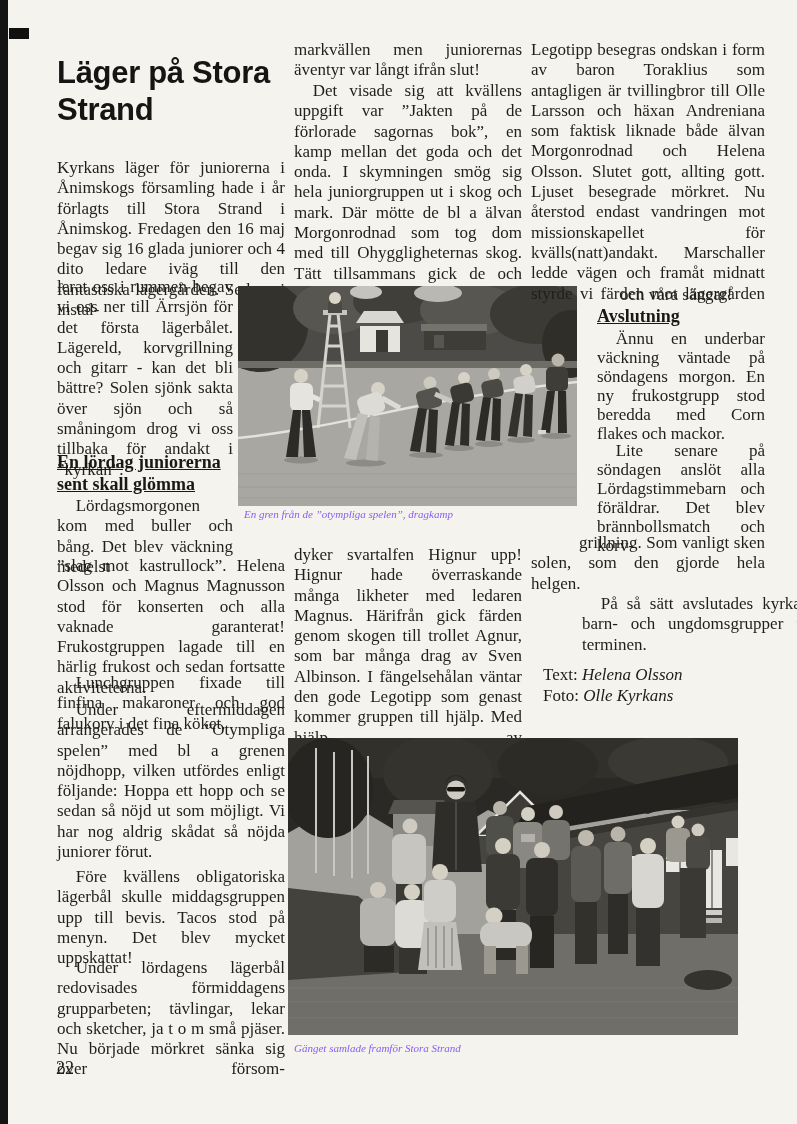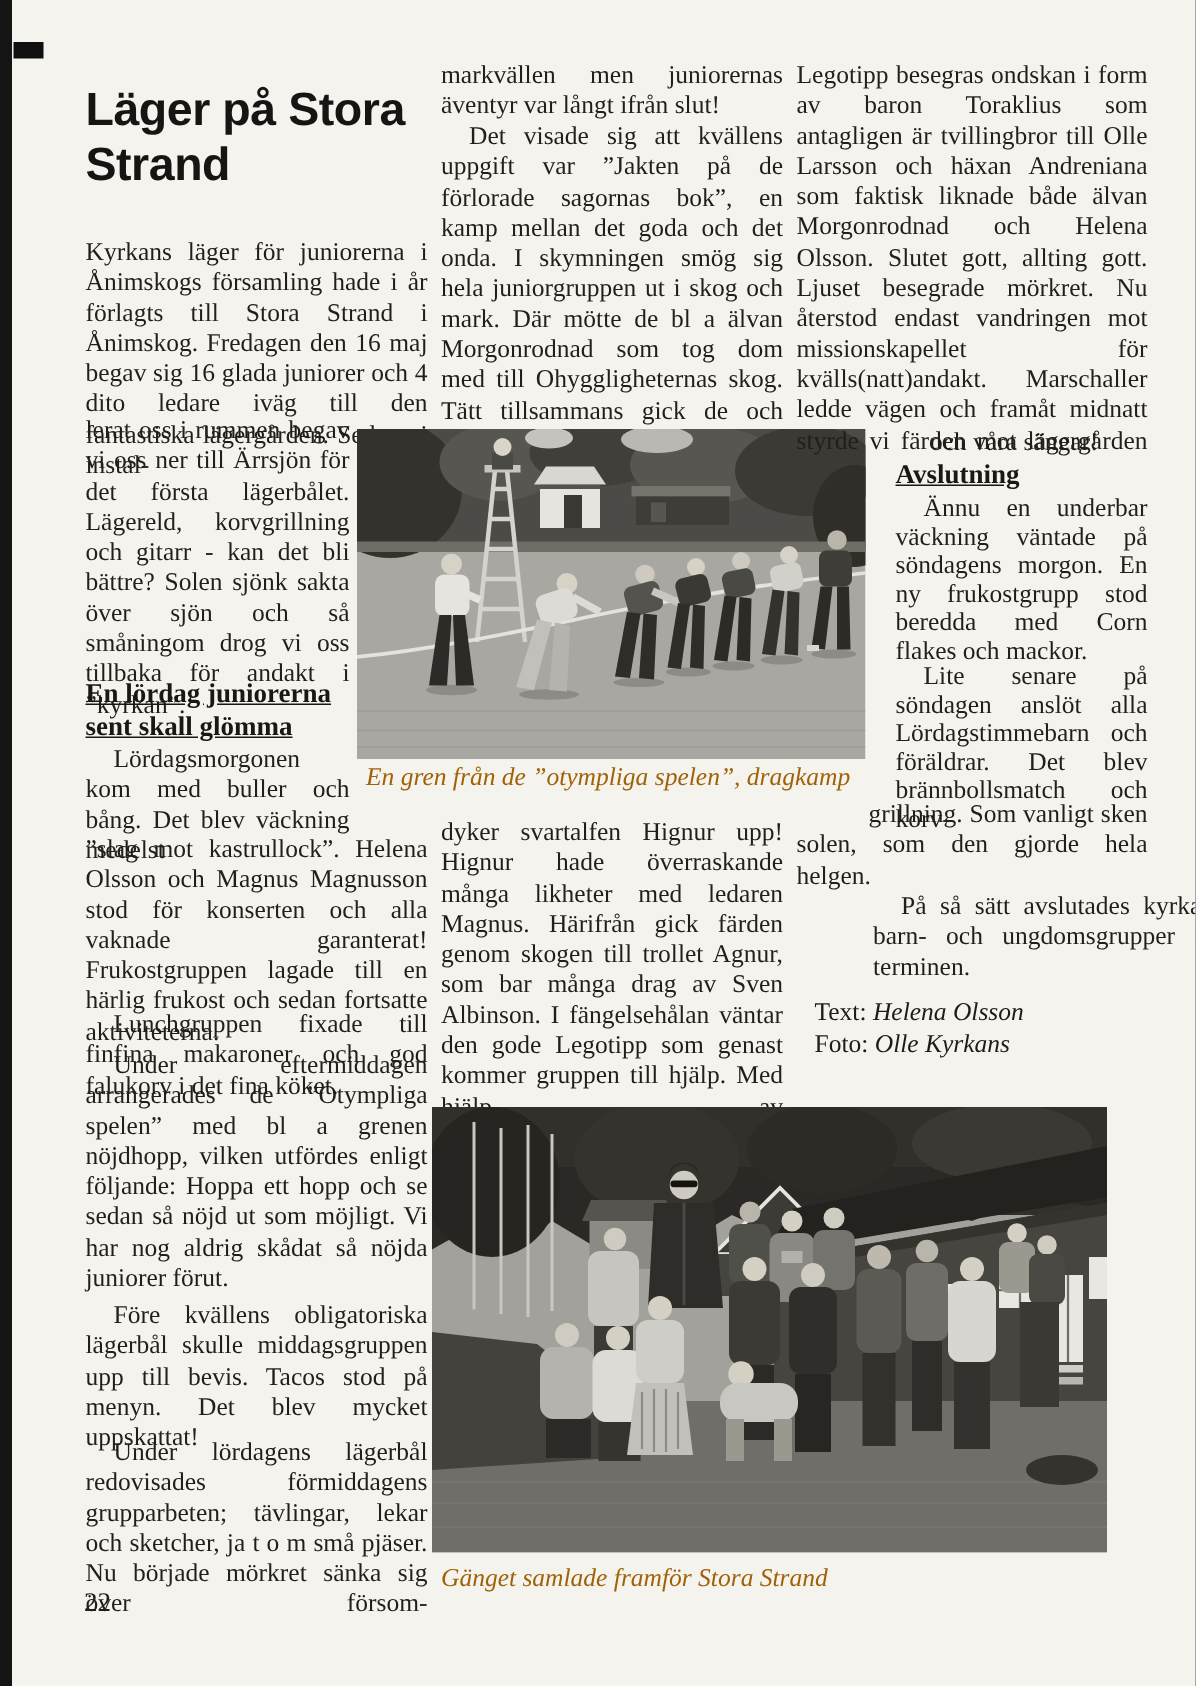--- a/index.html
+++ b/index.html
@@ -18,21 +18,21 @@
   .body-block {
     position:absolute; font-size:17px; line-height:20.3px;
     text-align:justify; color:#201f1c;
   }
   .jlast { text-align-last:justify; }
   .indent { text-indent:1.1em; }
   .subhead {
     position:absolute; font-weight:bold; font-size:18px; line-height:21.5px;
     text-decoration:underline; color:#191815;
   }
-  .caption { position:absolute; font-style:italic; font-size:17px; color:#a16207; }
+  .caption { position:absolute; font-style:italic; font-size:11px; color:#8b5cf6; }
   .photo { position:absolute; line-height:0; }
   .page-num { position:absolute; left:56px; top:1058px; font-size:18px; color:#201f1c; }
   .credits { position:absolute; font-size:17px; line-height:21px; }
   .credits .name { font-style:italic; }
 </style>
 </head>
 <body>
 
 <div class="page">
 

